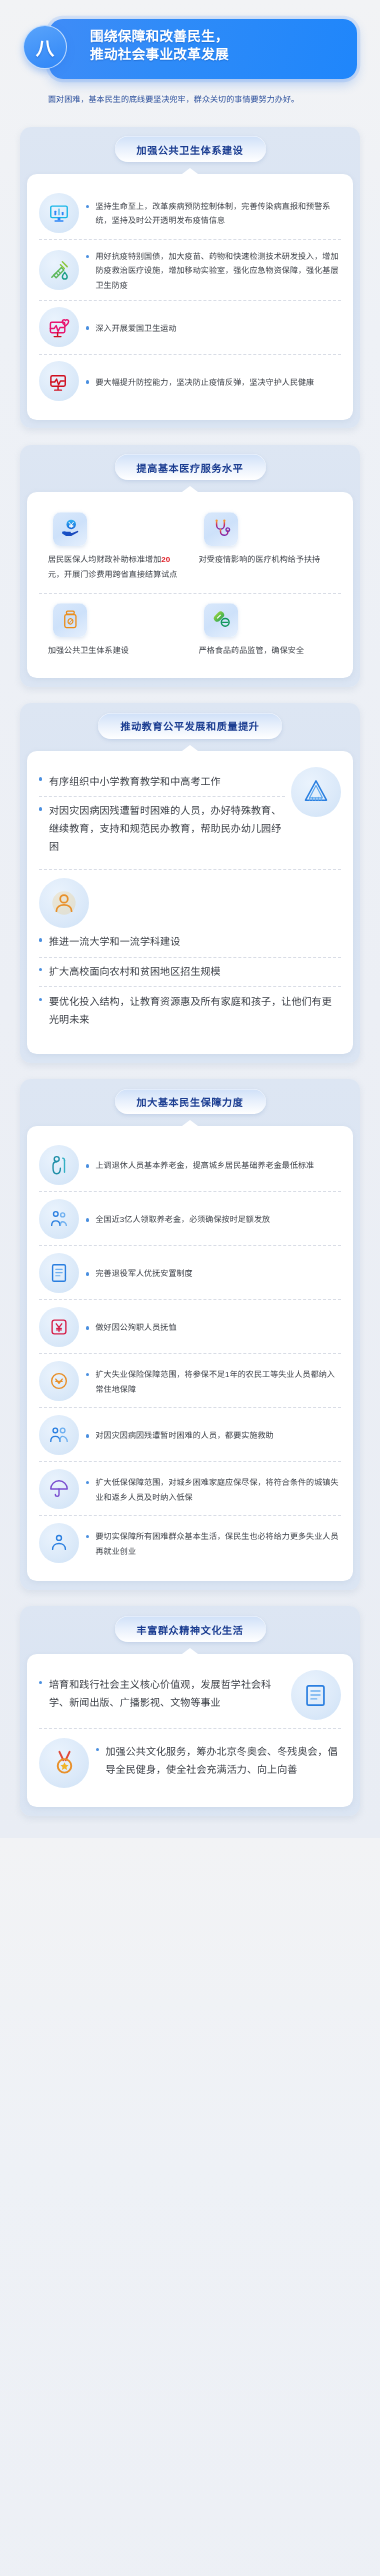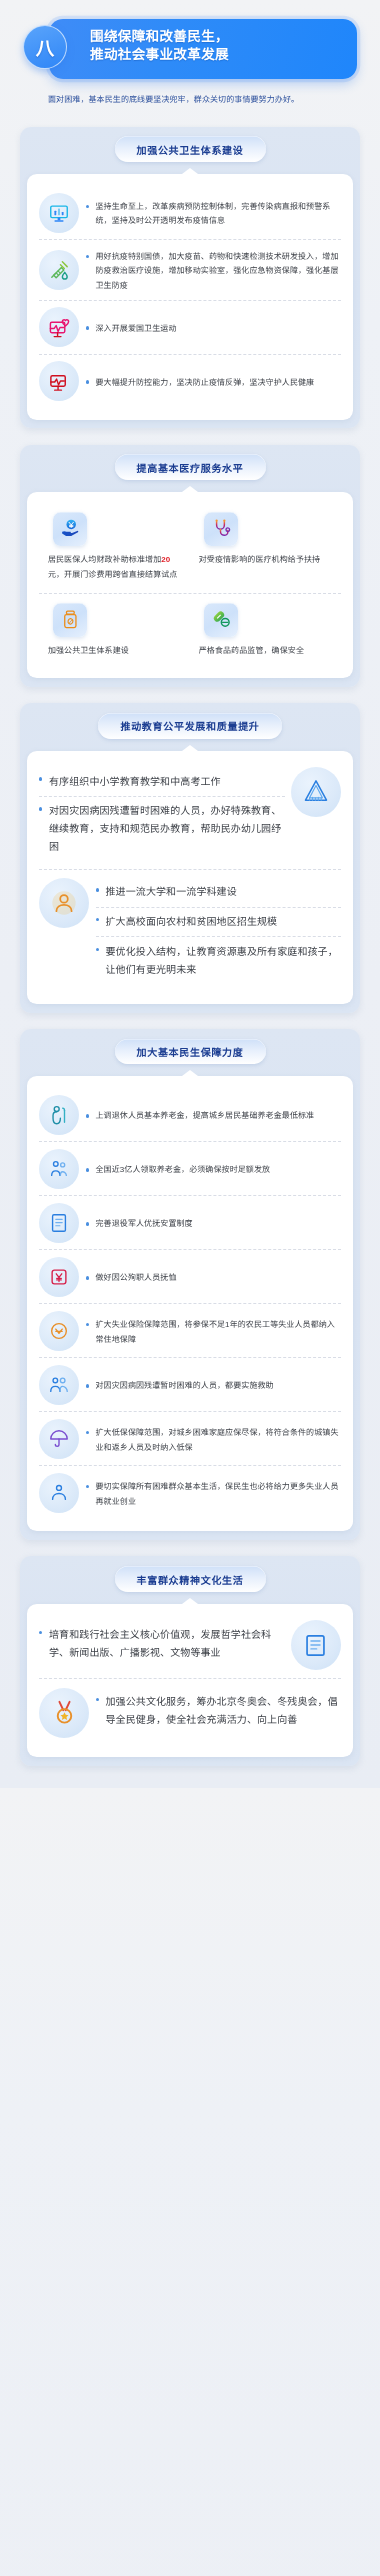--- a/index.html
+++ b/index.html
@@ -344,21 +344,21 @@
         </div>
         <div class="bigrow-ico">
           <svg width="28" height="28" viewBox="0 0 48 48" fill="none">
             <path d="M24 5 L42 38 H6 Z" stroke="#2b7fe0" stroke-width="2.6" stroke-linejoin="round"></path>
             <path d="M24 13 L35 34 H13 Z" stroke="#5fa8ee" stroke-width="2" stroke-linejoin="round"></path>
             <path d="M13 38 v-4 M18 38 v-5 M23 38 v-4 M28 38 v-5 M33 38 v-4" stroke="#5fa8ee" stroke-width="1.8" stroke-linecap="round"></path>
           </svg>
         </div>
       </div>
 
-      <div class="bigrow" style="border-top:0.5px dashed #d9dde6;padding-top:7.6px;">
+      <div class="bigrow" style="border-top:0.5px dashed #d9dde6;padding-top:7.6px;flex-direction:column;">
         <div class="bigrow-ico" style="margin-left:0;margin-right:6.5px;">
           <svg width="28" height="28" viewBox="0 0 48 48" fill="none">
             <circle cx="24" cy="24" r="20" fill="#f6b12a" opacity=".18"></circle>
             <circle cx="24" cy="17" r="6.5" stroke="#e8902a" stroke-width="3"></circle>
             <path d="M11 38c0-7 6-11 13-11s13 4 13 11" stroke="#e8902a" stroke-width="3" stroke-linecap="round"></path>
           </svg>
         </div>
         <div class="bigrow-txts">
           <div class="bullet">
             <span class="dot"></span>

